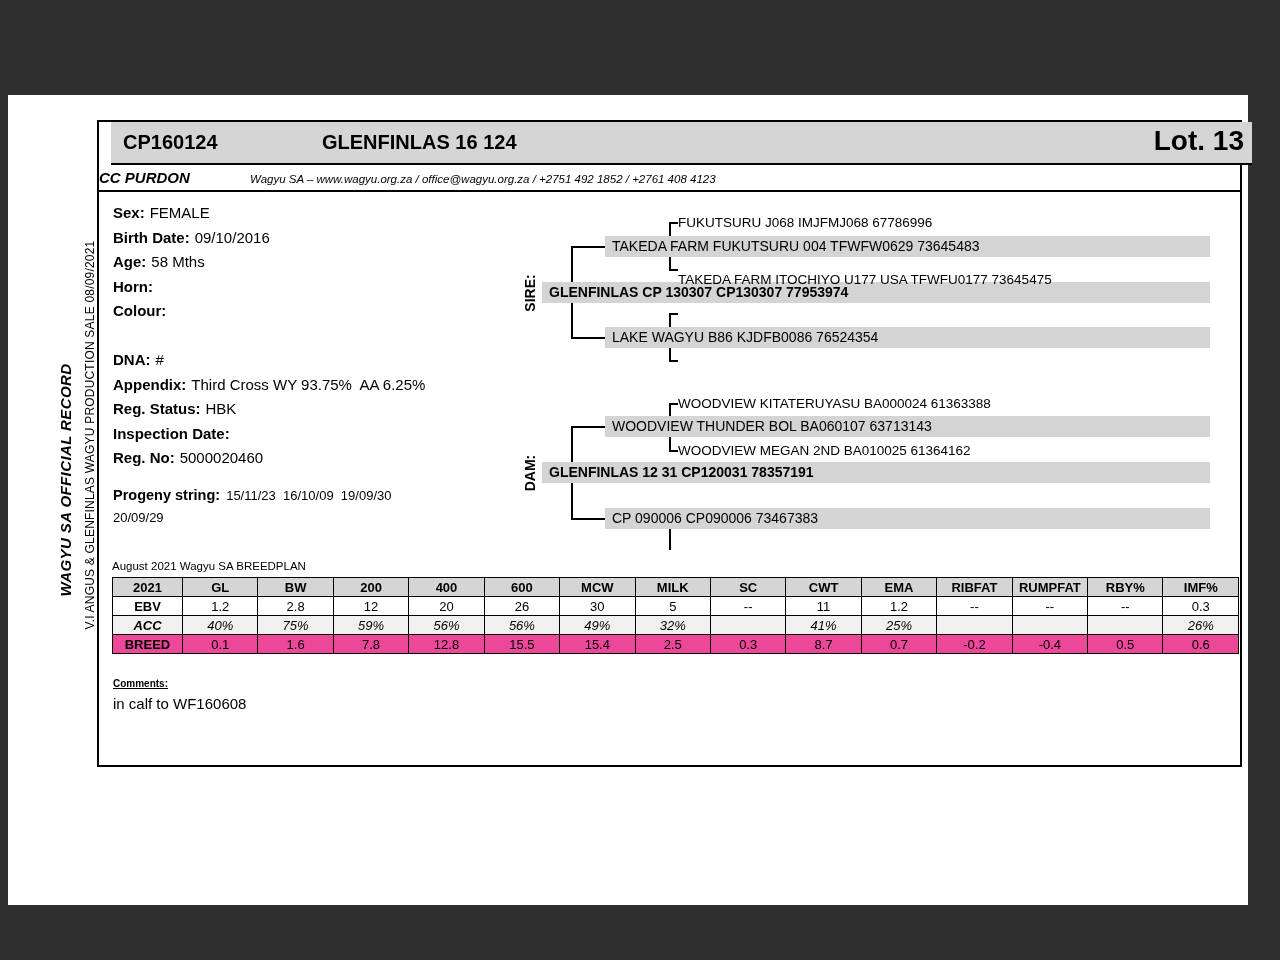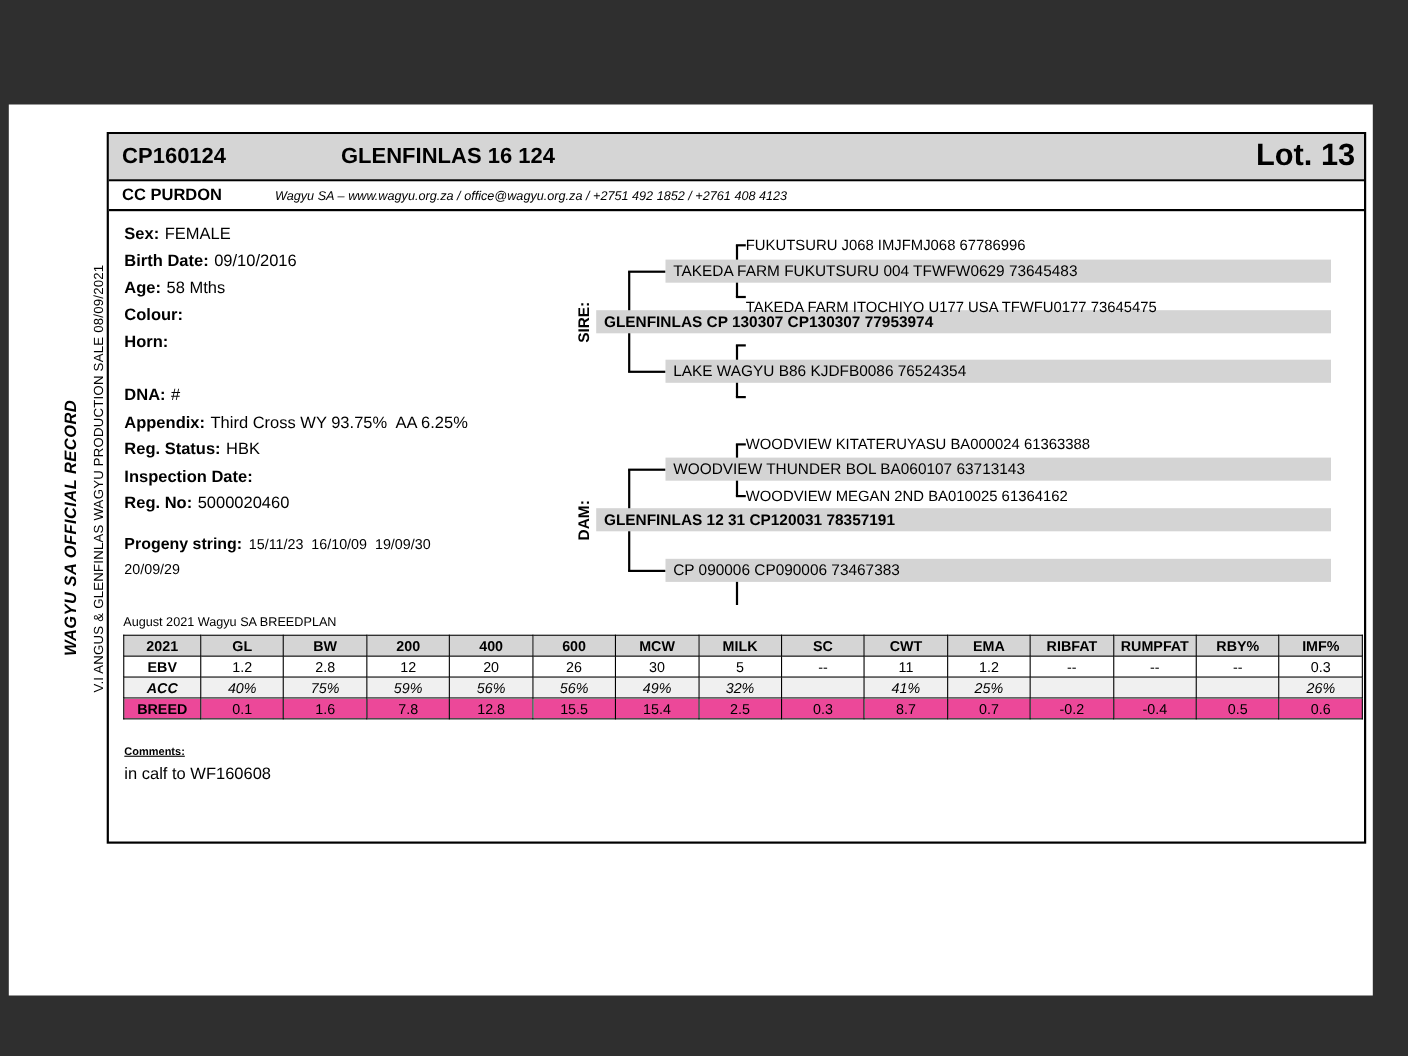--- a/index.html
+++ b/index.html
@@ -6,27 +6,27 @@
   html,body { width:1280px; height:960px; }
   body { background:#2f2f2f; font-family:"Liberation Sans", sans-serif; color:#000; position:relative; overflow:hidden; }
 
   .page { position:absolute; left:8px; top:95px; width:1240px; height:810px; background:#ffffff; }
 
   .margin-record { position:absolute; left:57px; top:385px; transform:translate(-50%,-50%) rotate(-90deg); white-space:nowrap; font-size:15px; font-weight:bold; font-style:italic; letter-spacing:.4px; }
   .margin-sale { position:absolute; left:82px; top:340px; transform:translate(-50%,-50%) rotate(-90deg); white-space:nowrap; font-size:12px; letter-spacing:.2px; }
 
   .record-box { position:absolute; left:89px; top:25px; width:1145px; height:647px; border:2px solid #000; background:#fff; }
 
-  .rec-header { position:absolute; left:0; top:0; width:100%; height:43px; background:#d5d5d5; border-bottom:2px solid #000;text-align:center; }
+  .rec-header { position:absolute; left:12px; top:0; width:100%; height:43px; background:#d5d5d5; border-bottom:2px solid #000;text-align:center; }
   .reg-id { position:absolute; left:12px; top:9px; font-size:20px; font-weight:bold; }
   .animal-name { position:absolute; left:211px; top:9px; font-size:20px; font-weight:bold; }
   .lot { position:absolute; right:8px; top:3px; font-size:28px; font-weight:bold; }
 
   .owner-row { position:absolute; left:0; top:43px; width:100%; height:27px; border-bottom:2px solid #000; background:#fff; }
-  .owner { position:absolute; left:12px; top:4px; font-size:15px; font-weight:bold; }
+  .owner { position:absolute; left:0; top:4px; font-size:15px; font-weight:bold;font-style:italic; }
   .contact { position:absolute; left:151px; top:8px; font-size:11.5px; font-style:italic; }
 
   .details-b1 { position:absolute; left:14px; top:79px; width:420px; }
   .details-b2 { position:absolute; left:14px; top:226px; width:430px; }
   .drow { font-size:15px; line-height:24.5px; white-space:nowrap; }
   .dlabel { font-weight:bold; margin-right:5px; }
   .dvalue { white-space:pre-wrap; }
   .progeny { position:absolute; left:14px; top:364px; }
   .progeny .plabel { font-weight:bold; font-size:14.5px; margin-right:6px; }
   .progeny .pvals { font-size:13px; white-space:pre; }
@@ -71,22 +71,22 @@
 
     <div class="owner-row">
       <span class="owner">CC PURDON</span>
       <span class="contact">Wagyu SA – www.wagyu.org.za / office@wagyu.org.za / +2751 492 1852 / +2761 408 4123</span>
     </div>
 
     <div class="details-b1">
       <div class="drow"><span class="dlabel">Sex:</span><span class="dvalue">FEMALE</span></div>
       <div class="drow"><span class="dlabel">Birth Date:</span><span class="dvalue">09/10/2016</span></div>
       <div class="drow"><span class="dlabel">Age:</span><span class="dvalue">58 Mths</span></div>
+      <div class="drow"><span class="dlabel">Horn:</span><span class="dvalue"></span></div>
       <div class="drow"><span class="dlabel">Colour:</span><span class="dvalue"></span></div>
-      <div class="drow"><span class="dlabel">Horn:</span><span class="dvalue"></span></div>
     </div>
 
     <div class="details-b2">
       <div class="drow"><span class="dlabel">DNA:</span><span class="dvalue">#</span></div>
       <div class="drow"><span class="dlabel">Appendix:</span><span class="dvalue">Third Cross WY 93.75%  AA 6.25%</span></div>
       <div class="drow"><span class="dlabel">Reg. Status:</span><span class="dvalue">HBK</span></div>
       <div class="drow"><span class="dlabel">Inspection Date:</span><span class="dvalue"></span></div>
       <div class="drow"><span class="dlabel">Reg. No:</span><span class="dvalue">5000020460</span></div>
     </div>
 

